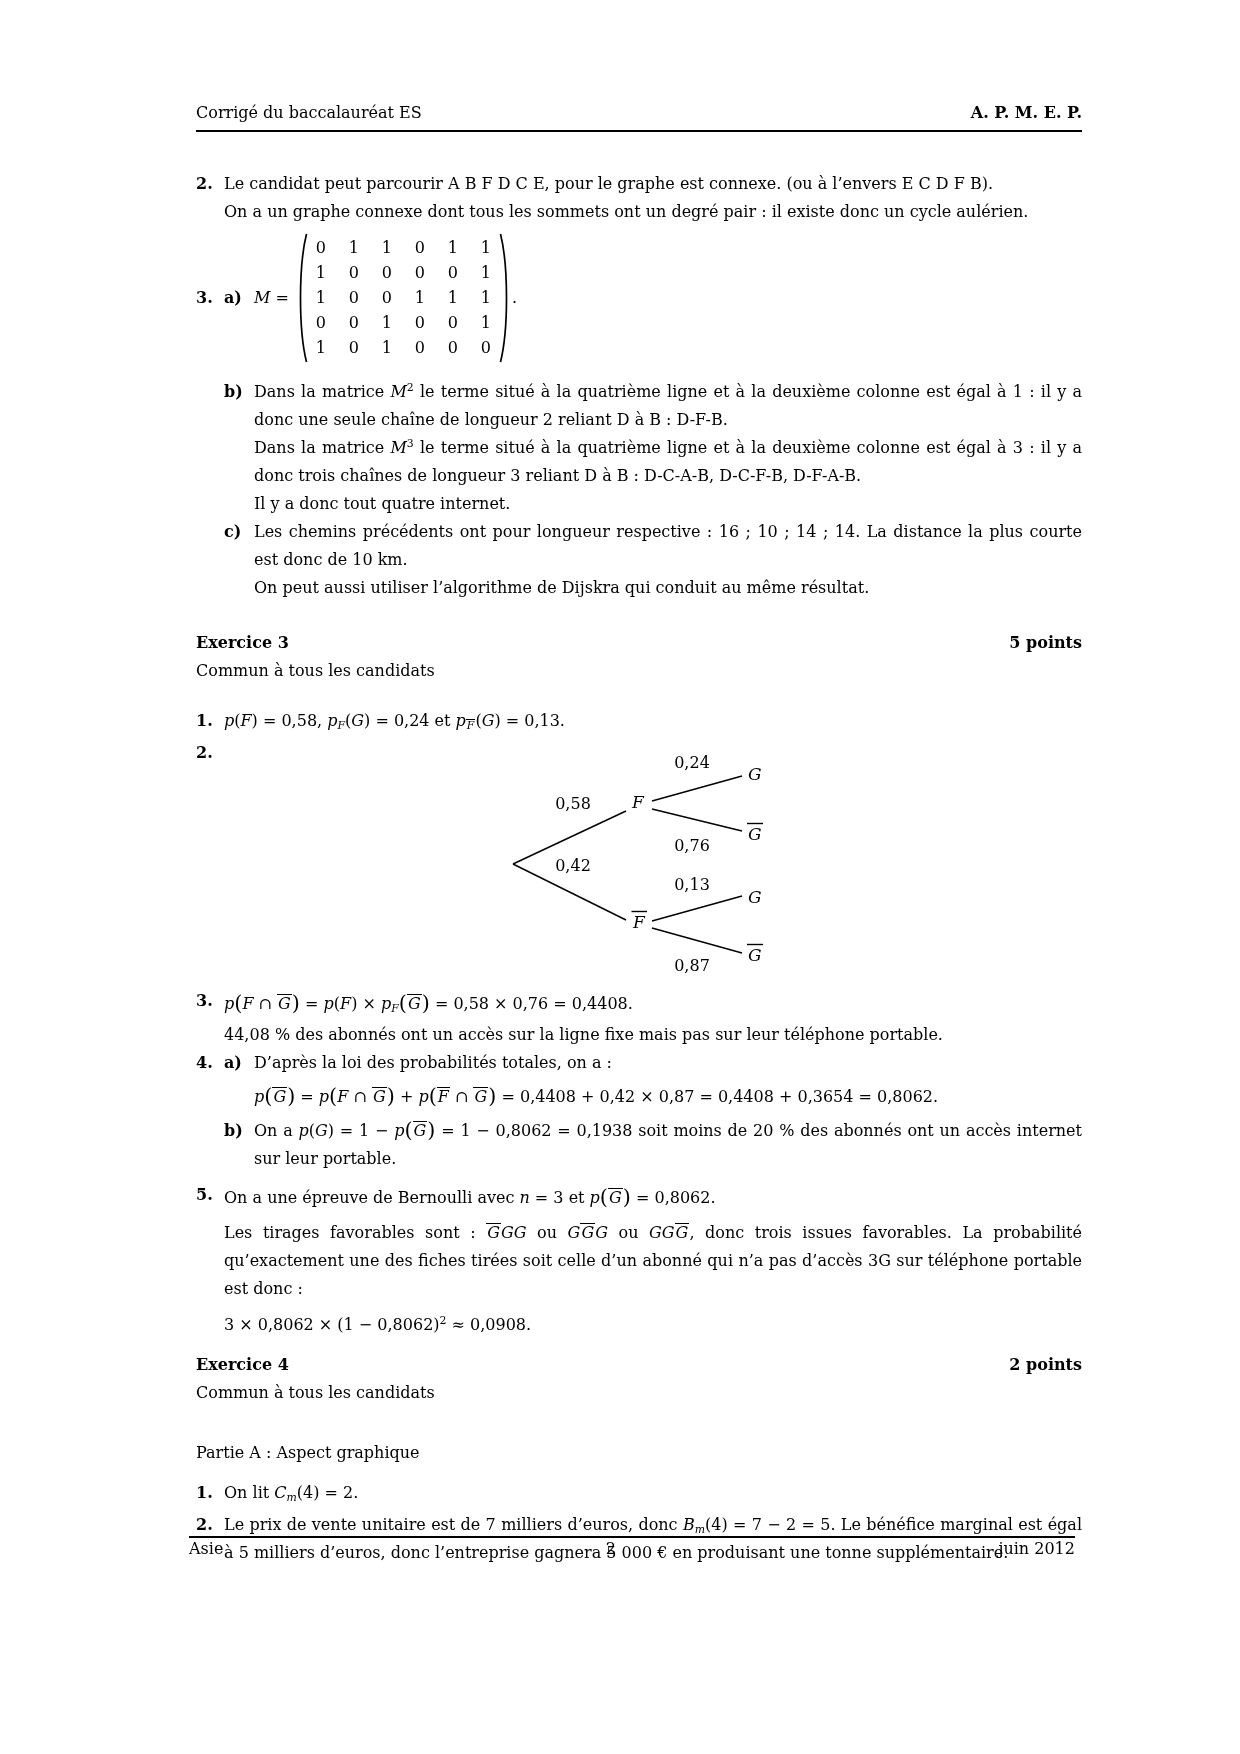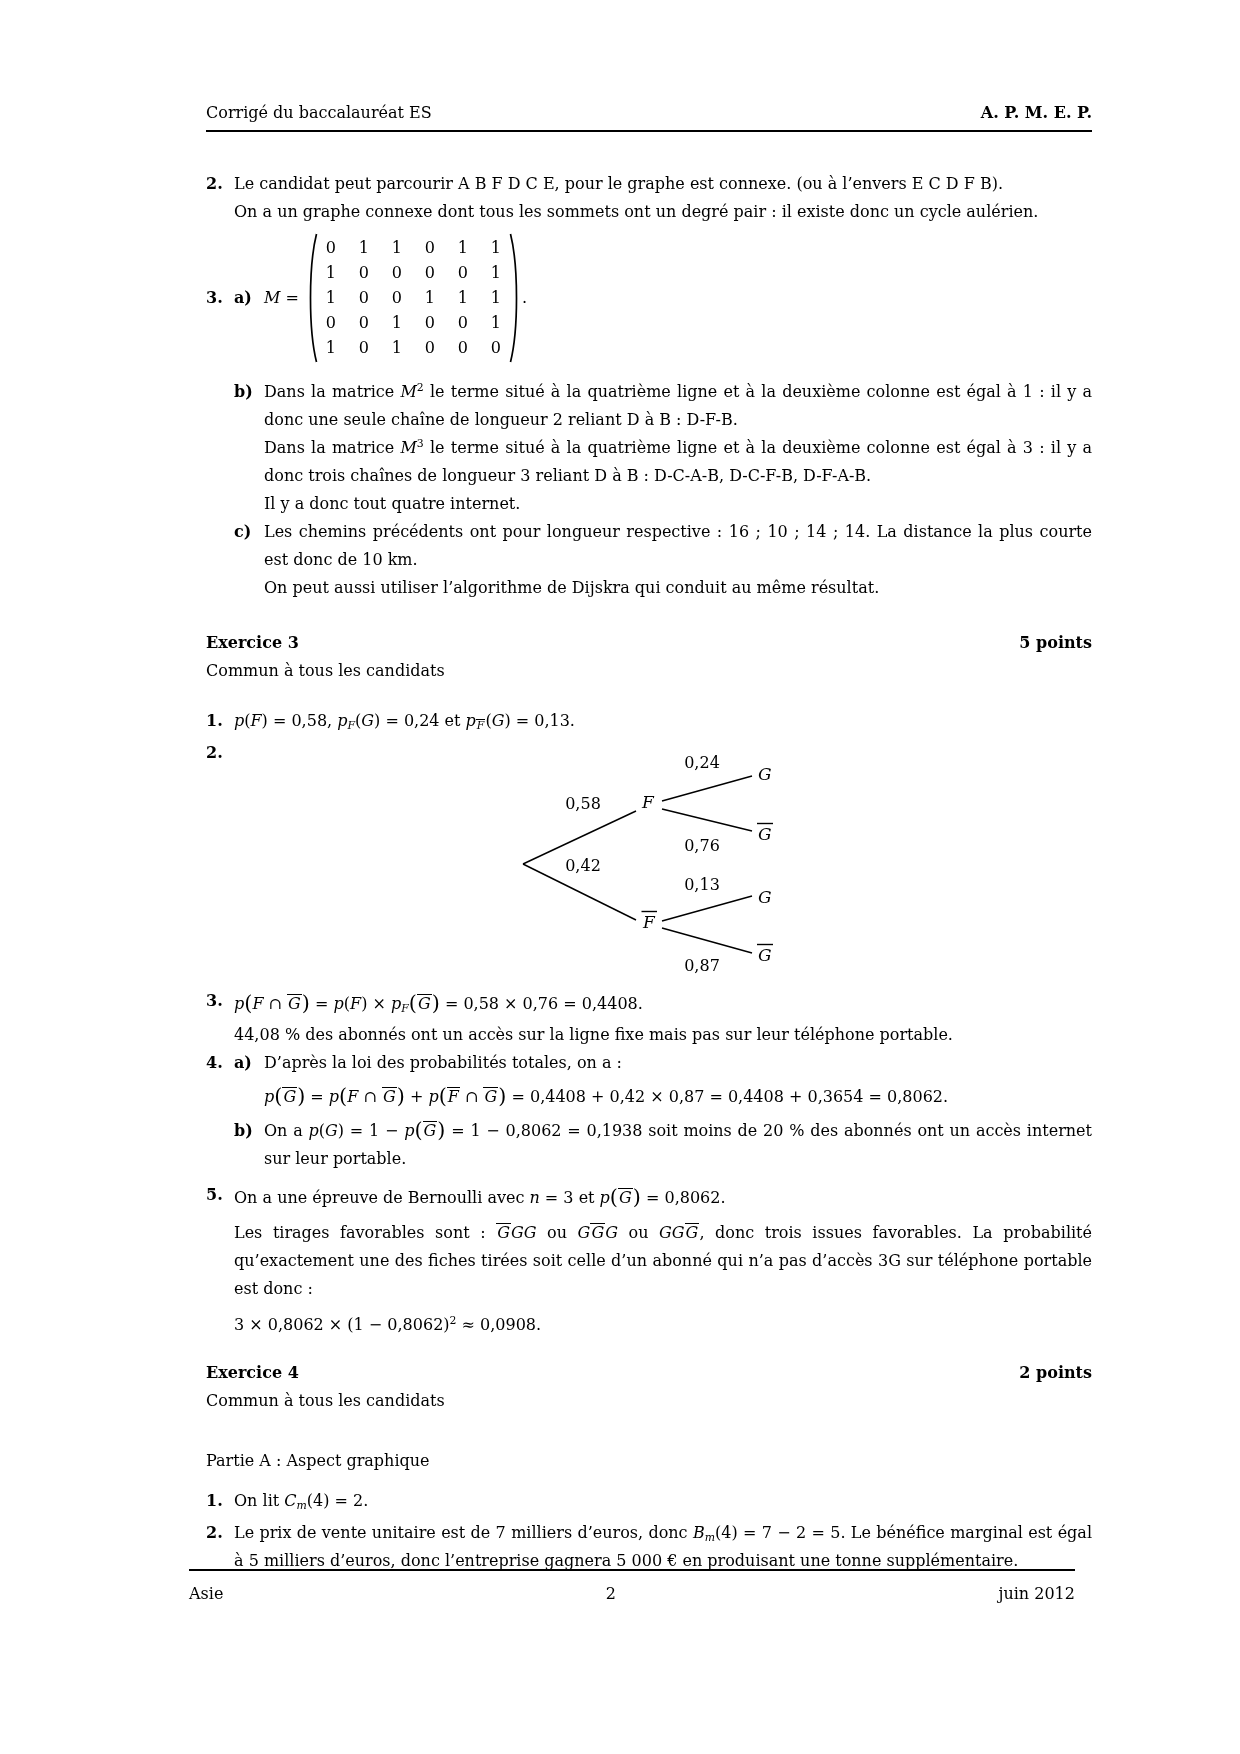--- a/index.html
+++ b/index.html
@@ -1,18 +1,18 @@
 <!DOCTYPE html>
 <html><head>
 <meta charset="utf-8">
 <style>
   html,body{margin:0;padding:0;background:#fff;}
   .page{position:relative;width:1240px;height:1754px;background:#ffffff;color:#000;
         font-family:"DejaVu Serif","Liberation Serif",serif;font-size:16px;line-height:28px;overflow:hidden;}
-  .content{position:absolute;left:206px;top:0;width:886px;}
+  .content{position:absolute;left:196px;top:0;width:886px;}
   .pheader{display:flex;justify-content:space-between;align-items:flex-end;
            padding-top:102px;padding-bottom:6px;border-bottom:2.5px solid #000;line-height:22px;}
   .pheader .right{font-weight:bold;}
   .li{display:flex;align-items:flex-start;}
   .num{flex:none;width:28px;font-weight:bold;}
   .num2{flex:none;width:30px;font-weight:bold;}
   .body{flex:1;min-width:0;text-align:justify;}
   p{margin:0;}
   .exh{display:flex;justify-content:space-between;font-weight:bold;}
   .bold{font-weight:normal;}
@@ -31,22 +31,22 @@
   
   .r-plain{}
   .r-i{font-style:italic;}
   .r-sup{font-size:68%;vertical-align:0.55em;line-height:0;}
   .r-subi{font-style:italic;font-size:68%;vertical-align:-0.25em;line-height:0;}
   .r-ov{font-style:italic;display:inline-block;border-top:1.4px solid #000;line-height:1.15;padding:0 1px;}
   .r-subov{font-style:italic;display:inline-block;border-top:1.2px solid #000;font-size:68%;line-height:1.1;
            vertical-align:-0.3em;padding:0 1px;}
   .r-lg{font-size:130%;line-height:0;vertical-align:-1px;}
   .mcell{}
-  .pfooter{position:absolute;left:189px;top:1569px;width:886px;border-top:2.5px solid #000;
-           padding-top:12px;display:flex;justify-content:space-between;line-height:22px;}
+  .pfooter{position:absolute;left:189px;top:1536px;width:886px;border-top:2.5px solid #000;
+           display:flex;justify-content:space-between;line-height:22px;}
 </style>
 </head>
 <body>
 
 <div class="page">
   <div class="content">
 
     <div class="pheader">
       <span class="left">Corrigé du baccalauréat ES</span>
       <span class="right">A. P. M. E. P.</span>
@@ -193,21 +193,21 @@
 
     <div class="li" style="margin-top:8px;">
       <span class="num">5.</span>
       <div class="body">
         <p class="formula"><span class="r-plain">On a une épreuve de Bernoulli avec </span><span class="r-i">n</span><span class="r-plain"> = 3 et </span><span class="r-i">p</span><span class="r-lg">(</span><span class="r-ov">G</span><span class="r-lg">)</span><span class="r-plain"> = 0,8062.</span></p>
         <p style="margin-top:4px;"><span class="r-plain">Les tirages favorables sont&nbsp;: </span><span class="r-ov">G</span><span class="r-i">GG</span><span class="r-plain"> ou </span><span class="r-i">G</span><span class="r-ov">G</span><span class="r-i">G</span><span class="r-plain"> ou </span><span class="r-i">GG</span><span class="r-ov">G</span><span class="r-plain">, donc trois issues favorables. La probabilité qu’exactement une des fiches tirées soit celle d’un abonné qui n’a pas d’accès 3G sur téléphone portable est donc&nbsp;:</span></p>
         <p style="margin-top:8px;"><span class="r-plain">3 × 0,8062 × (1 − 0,8062)</span><span class="r-sup">2</span><span class="r-plain"> ≈ 0,0908.</span></p>
       </div>
     </div>
 
-    <div class="exh" style="margin-top:20px;">
+    <div class="exh" style="margin-top:12px;">
       <span>Exercice 4</span>
       <span>2 points</span>
     </div>
     <div class="bold">Commun à tous les candidats</div>
 
     <div class="bold" style="margin-top:32px;">Partie A&nbsp;: Aspect graphique</div>
 
     <div class="li" style="margin-top:12px;">
       <span class="num">1.</span>
       <div class="body"><span class="r-plain">On lit </span><span class="r-i">C</span><span class="r-subi">m</span><span class="r-plain">(4) = 2.</span></div>

